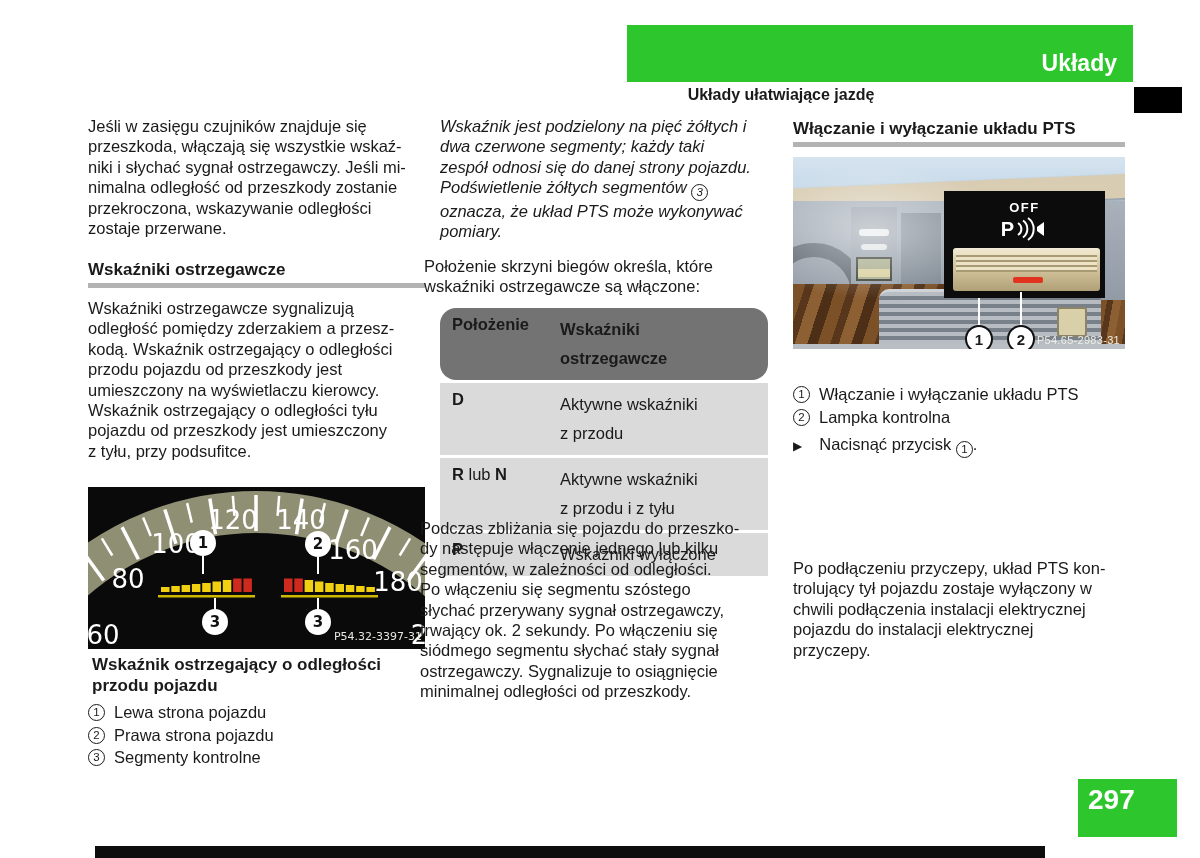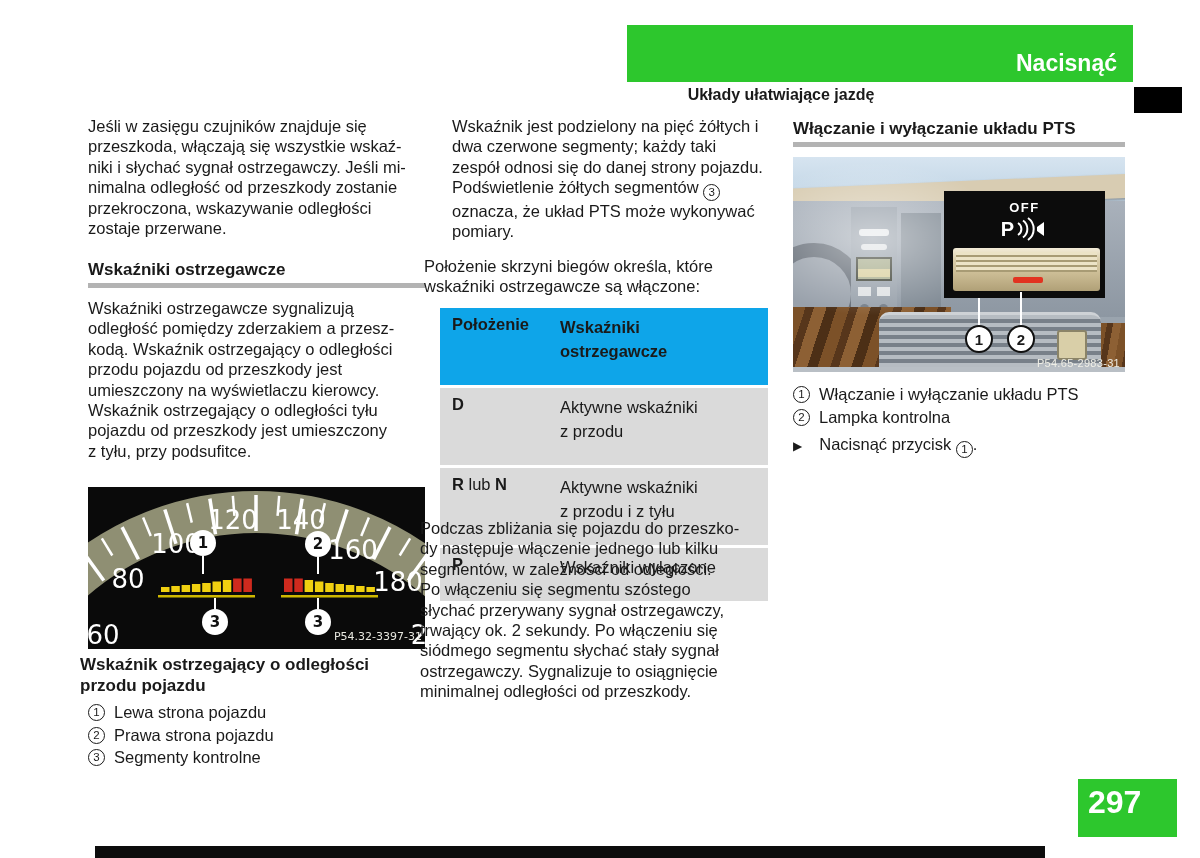--- a/index.html
+++ b/index.html
@@ -17,29 +17,29 @@
   .thumb-index{position:absolute;left:1134px;top:87px;width:48px;height:26px;background:#000000;}
   
   .cnum{display:inline-flex;width:17px;height:17px;border:1.2px solid #1a1a1a;border-radius:50%;
         align-items:center;justify-content:center;font-size:11.5px;font-weight:normal;
         vertical-align:-3px;background:#fff;box-sizing:border-box;}
   .nlist{position:absolute;font-size:16.5px;line-height:21.5px;}
   .nlist .row{display:flex;align-items:center;gap:9px;margin-bottom:1px;}
   
   .gtable{position:absolute;left:440px;top:308px;width:328px;font-size:16.5px;}
   .gtable .trow{display:flex;margin-bottom:3px;}
-  .gtable .hrow{background:#0ea5e9;font-weight:bold;}
+  .gtable .hrow{background:#737373;font-weight:bold;border-radius:16px;}
   .gtable .brow{background:#dadada;}
   .gtable .c1{width:108px;padding:7px 0 7px 12px;box-sizing:border-box;}
-  .gtable .c2{flex:1;padding:7px 0 22px 12px;white-space:pre-line;line-height:24px;box-sizing:border-box;}
+  .gtable .c2{flex:1;padding:7px 0 7px 12px;white-space:pre-line;line-height:29px;box-sizing:border-box;}
   
   .instr{position:absolute;left:793px;top:435px;font-size:16.5px;display:flex;align-items:center;}
   .tri{font-size:12px;margin-right:17px;}
   
-  .photo{position:absolute;left:793px;top:157px;width:332px;height:215px;overflow:hidden;background:#9aa4ae;}
+  .photo{position:absolute;left:793px;top:157px;width:332px;height:192px;overflow:hidden;background:#9aa4ae;}
   .ph-sky{position:absolute;left:0;top:0;width:100%;height:48px;background:linear-gradient(#d6e4f0,#bdd2e3);}
   .ph-dashtop{position:absolute;left:-10px;top:24px;width:360px;height:24px;background:#d8ccb2;transform:skewY(-2.5deg);box-shadow:0 2px 3px rgba(90,90,90,.5);}
   .ph-body{position:absolute;left:0;top:44px;width:100%;height:116px;background:linear-gradient(#a9b1bb,#8d97a2);}
   .ph-cluster{position:absolute;left:-30px;top:86px;width:102px;height:102px;border-radius:50%;border:14px solid #646c76;background:#99a1ab;box-sizing:border-box;}
   .ph-stack{position:absolute;left:58px;top:50px;width:46px;height:112px;background:#98a1ab;display:flex;flex-direction:column;align-items:center;}
   .ph-pill{width:30px;height:7px;background:#e6e9eb;border-radius:3px;margin-top:22px;}
   .ph-pill2{width:26px;height:6px;background:#dfe2e4;border-radius:3px;margin-top:8px;}
   .ph-screen{width:36px;height:24px;background:#a8ad8c;border:2px solid #3c4034;margin-top:7px;box-sizing:border-box;}
   .ph-screen i{display:block;height:8px;margin-top:10px;background:#d9cf9e;}
   .ph-btnrow{display:flex;gap:6px;margin-top:6px;}
@@ -71,30 +71,30 @@
   .ph-call{position:absolute;width:28px;height:28px;border-radius:50%;background:#ffffff;border:2px solid #111;
     box-sizing:border-box;display:flex;align-items:center;justify-content:center;font-weight:bold;font-size:15px;}
   .ph-caption{position:absolute;right:5px;bottom:3px;font-size:11px;color:#efeee6;letter-spacing:.3px;}
   
   .gauge text{font-family:"DejaVu Sans",sans-serif;}
   .gauge .num{fill:#ffffff;font-size:26px;text-anchor:middle;}
   .gauge .cn{fill:#111;font-size:15px;font-weight:bold;text-anchor:middle;}
   .gauge .cap{fill:#e8e8e0;font-size:11px;text-anchor:end;}
   
   .pagenum{position:absolute;left:1078px;top:779px;width:99px;height:58px;background:#2dc72d;}
-  .pagenum span{position:absolute;left:10px;top:5px;color:#fff;font-weight:bold;font-size:32px;}
+  .pagenum span{position:absolute;left:10px;top:5px;color:#fff;font-weight:bold;font-size:28px;}
   .bottom-bar{position:absolute;left:95px;top:846px;width:950px;height:12px;background:#0d0d0d;}
 </style>
 </head>
 <body>
 
 <div class="page">
 
   <div class="green-bar">
-    <span class="label">Nacisnąć</span>
+    <span class="label">Układy</span>
   </div>
   <div class="subtitle">Układy ułatwiające jazdę</div>
   <div class="thumb-index"></div>
 
   <div class="para" style="left:88px;top:116px;width:352px;">Jeśli w zasięgu czujników znajduje się
 przeszkoda, włączają się wszystkie wskaź-
 niki i słychać sygnał ostrzegawczy. Jeśli mi-
 nimalna odległość od przeszkody zostanie
 przekroczona, wskazywanie odległości
 zostaje przerwane.</div>
@@ -183,39 +183,39 @@
       <circle cx="230" cy="57" r="13" fill="#ffffff"></circle>
       <text class="cn" x="230" y="62">2</text>
       <circle cx="127" cy="135" r="13" fill="#ffffff"></circle>
       <text class="cn" x="127" y="140">3</text>
       <circle cx="230" cy="135" r="13" fill="#ffffff"></circle>
       <text class="cn" x="230" y="140">3</text>
     </g>
     <text class="cap" x="334" y="153">P54.32-3397-31</text>
   </svg>
 
-  <div class="para bold" style="left:80px;top:654px;width:352px;font-size:17px;line-height:21px;">Wskaźnik ostrzegający o odległości
+  <div class="para bold" style="left:92px;top:654px;width:352px;font-size:17px;line-height:21px;">Wskaźnik ostrzegający o odległości
 przodu pojazdu</div>
 
   <div class="nlist" style="left:88px;top:702px;width:340px;">
     <div class="row">
       <span class="cnum">1</span>
       <span>Lewa strona pojazdu</span>
     </div>
     <div class="row">
       <span class="cnum">2</span>
       <span>Prawa strona pojazdu</span>
     </div>
     <div class="row">
       <span class="cnum">3</span>
       <span>Segmenty kontrolne</span>
     </div>
   </div>
 
-  <div class="para" style="left:452px;top:116px;width:345px;"><span>Wskaźnik jest podzielony na pięć żółtych i
+  <div class="para" style="left:440px;top:116px;width:345px;font-style:italic;"><span>Wskaźnik jest podzielony na pięć żółtych i
 dwa czerwone segmenty; każdy taki
 zespół odnosi się do danej strony pojazdu.
 Podświetlenie żółtych segmentów </span><span class="cnum">3</span><span>
 oznacza, że układ PTS może wykonywać
 pomiary.</span></div>
 
   <div class="para" style="left:424px;top:256px;width:345px;">Położenie skrzyni biegów określa, które
 wskaźniki ostrzegawcze są włączone:</div>
 
   <div class="gtable">
@@ -316,19 +316,24 @@
     </div>
   </div>
 
   <div class="instr">
     <span class="tri">▶</span>
     <span><span>Nacisnąć przycisk </span><span class="cnum">1</span><span>.</span></span>
   </div>
 
 
 
+  <div class="para" style="left:793px;top:558px;width:340px;">Po podłączeniu przyczepy, układ PTS kon-
+trolujący tył pojazdu zostaje wyłączony w
+chwili podłączenia instalacji elektrycznej
+pojazdu do instalacji elektrycznej
+przyczepy.</div>
 
   <div class="pagenum">
     <span>297</span>
   </div>
   <div class="bottom-bar"></div>
 
 </div>
 
 </body></html>

